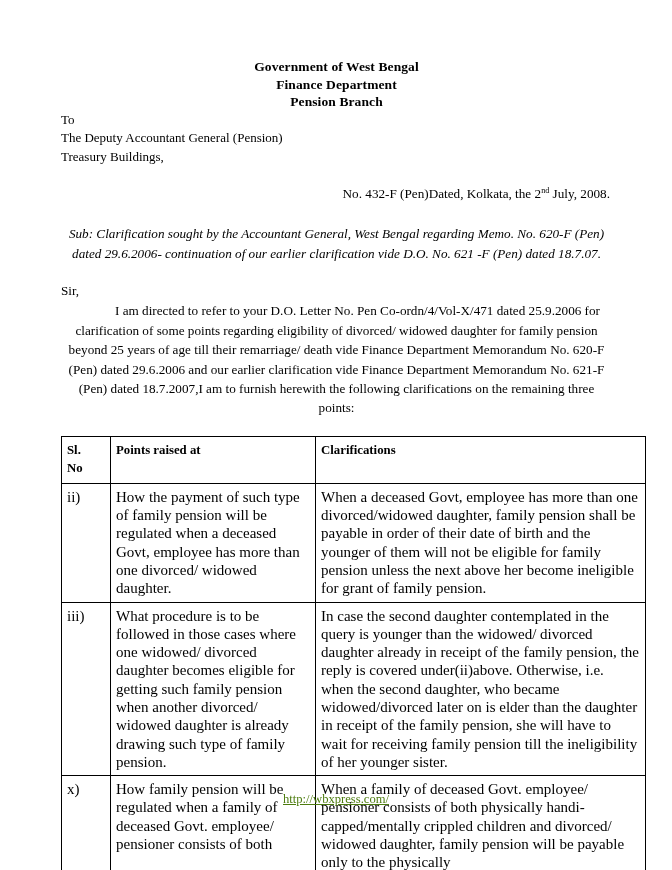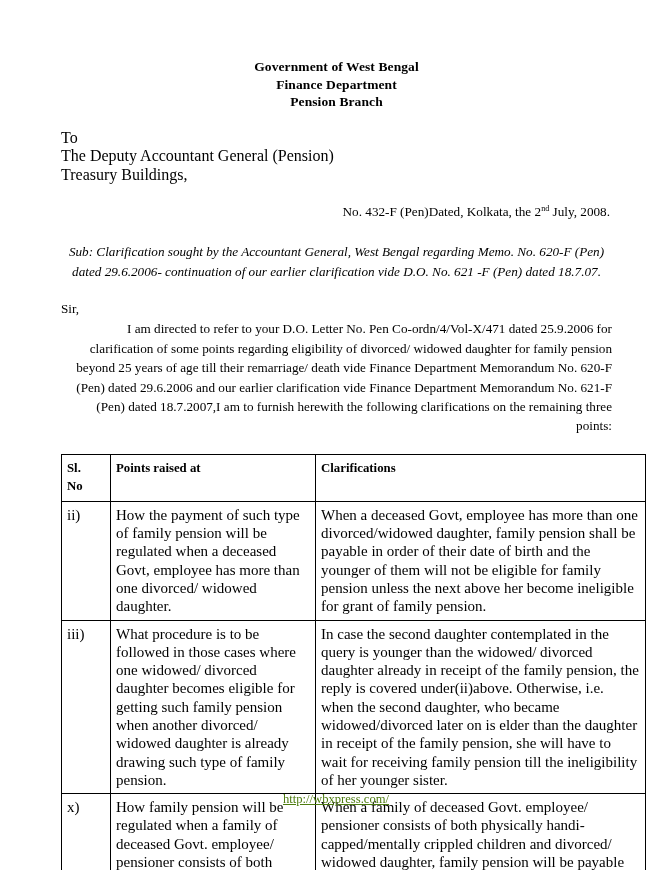--- a/index.html
+++ b/index.html
@@ -26,22 +26,21 @@
     width: 551px;
   }
   .heading {
     text-align: center;
     font-weight: bold;
     font-size: 13.5px;
     line-height: 17.5px;
     letter-spacing: 0.1px;
   }
   .addr {
-    margin-top: 18px;
-    font-size: 16px;
+    font-size: 13px;
     line-height: 18.6px;
   }
   .addr div { white-space: pre; }
   .refline {
     margin-top: 19px;
     font-size: 13.2px;
     line-height: 18px;
     display: flex;
     justify-content: flex-end;
     align-items: baseline;
@@ -62,21 +61,21 @@
   .salutation {
     margin-top: 19px;
     font-size: 13.2px;
     line-height: 18px;
   }
   .para {
     margin-top: 1px;
     font-size: 13.2px;
     line-height: 19.4px;
     text-indent: 42px;
-    text-align: right;
+    text-align: center;
   }
   table.clar {
     margin-top: 18px;
     border-collapse: collapse;
     width: 551px;
     table-layout: fixed;
     border: 1.4px solid #000;
   }
   table.clar td, table.clar th {
     border: 1.2px solid #000;

